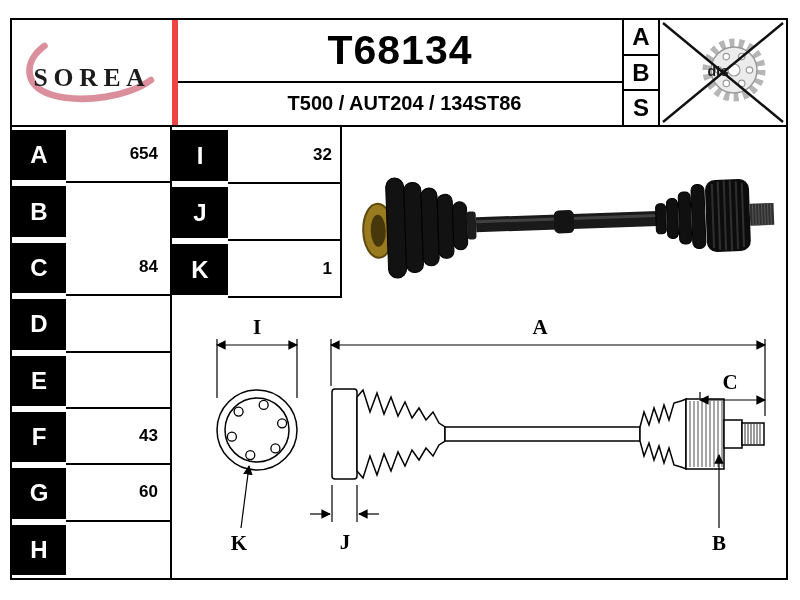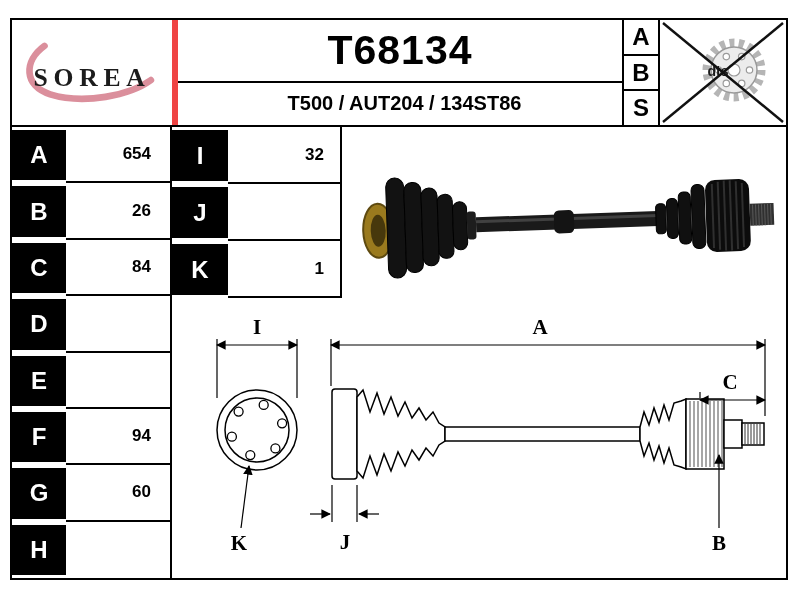--- a/index.html
+++ b/index.html
@@ -29,33 +29,33 @@
   .dts-text { font:bold 14px "Liberation Sans", sans-serif; fill:#1a1a1a; }
 
   
   .left-table { position:absolute; left:0; top:107px; width:160px; height:451px;
                 border-right:2px solid #000; display:flex; flex-direction:column; }
   .lt-row { flex:1; display:flex; }
   .lt-letter { width:54px; background:#000; color:#fff; margin:3px 0;
                display:flex; align-items:center; justify-content:center;
                font-size:24px; font-weight:bold; }
   .lt-value { flex:1; border-bottom:2px solid #000; display:flex; align-items:center;
-              justify-content:flex-end; padding-right:19px; font-size:17px; font-weight:bold; }
+              justify-content:flex-end; padding-right:12px; font-size:17px; font-weight:bold; }
   .left-table .lt-row:last-child .lt-value { border-bottom:none; }
 
   
   .mid-table { position:absolute; left:160px; top:107px; width:170px; height:171px;
                display:flex; flex-direction:column; }
   .mt-row { flex:1; display:flex; }
   .mt-letter { width:56px; background:#000; color:#fff; margin:3px 0;
                display:flex; align-items:center; justify-content:center;
                font-size:24px; font-weight:bold; }
   .mt-value { flex:1; border-bottom:2px solid #000; border-right:2px solid #000;
               display:flex; align-items:center; justify-content:flex-end;
-              padding-right:16px; font-size:17px; font-weight:bold; }
+              padding-right:8px; font-size:17px; font-weight:bold; }
 
   
   .photo { position:absolute; left:346px; top:138px; width:424px; height:126px; }
   .drawing { position:absolute; left:166px; top:278px; width:608px; height:280px; }
   .dim { font:bold 21px "Liberation Serif", serif; fill:#000; stroke:none; }
 </style>
 </head>
 <body>
 
 <div class="page">
@@ -104,37 +104,36 @@
       </div>
     </div>
 
     <div class="left-table">
       <div class="lt-row">
         <div class="lt-letter">A</div>
         <div class="lt-value">654</div>
       </div>
       <div class="lt-row">
         <div class="lt-letter">B</div>
-        <div class="lt-value">26</div>
       </div>
       <div class="lt-row">
         <div class="lt-letter">C</div>
         <div class="lt-value">84</div>
       </div>
       <div class="lt-row">
         <div class="lt-letter">D</div>
         <div class="lt-value"></div>
       </div>
       <div class="lt-row">
         <div class="lt-letter">E</div>
         <div class="lt-value"></div>
       </div>
       <div class="lt-row">
         <div class="lt-letter">F</div>
-        <div class="lt-value">94</div>
+        <div class="lt-value">43</div>
       </div>
       <div class="lt-row">
         <div class="lt-letter">G</div>
         <div class="lt-value">60</div>
       </div>
       <div class="lt-row">
         <div class="lt-letter">H</div>
         <div class="lt-value"></div>
       </div>
     </div>

